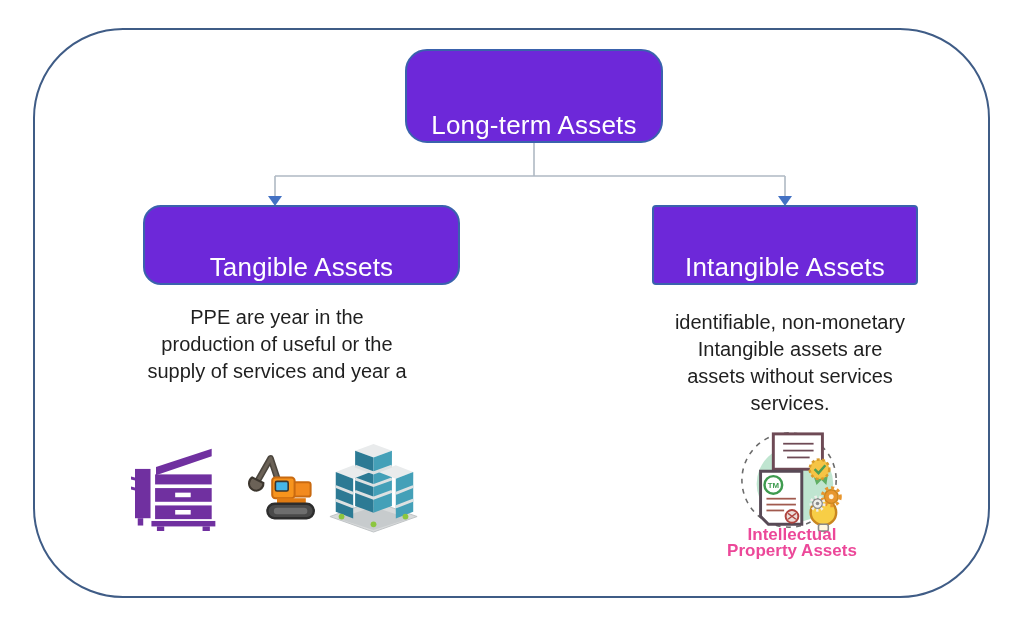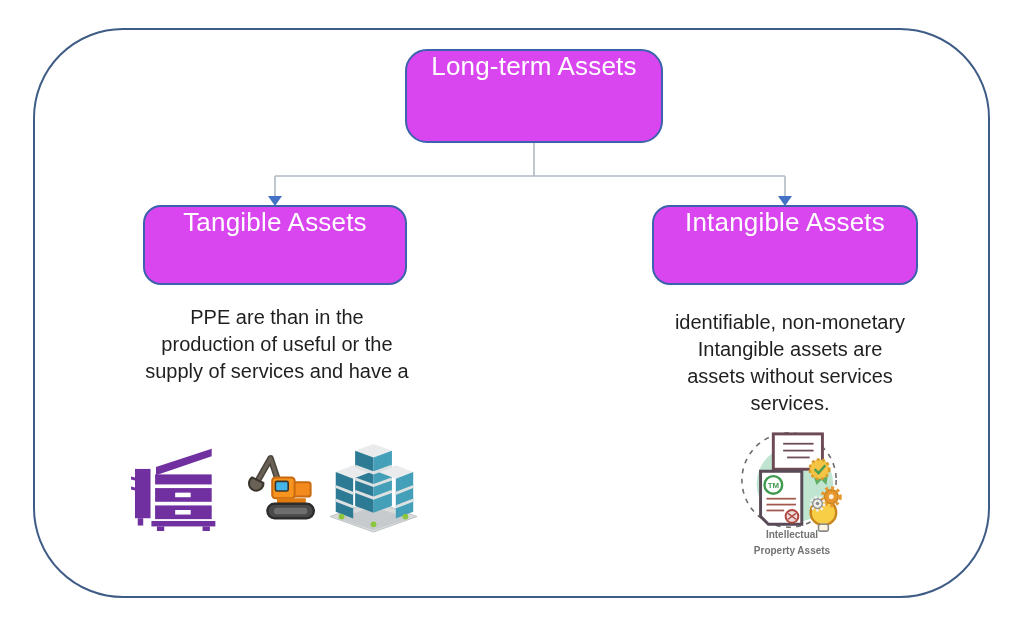--- a/index.html
+++ b/index.html
@@ -10,46 +10,46 @@
   .canvas { position: relative; width: 1024px; height: 636px; background: #ffffff; }
 
   .outer-border {
     position: absolute; left: 33px; top: 28px; width: 957px; height: 570px;
     border: 2px solid #3F5C86; border-radius: 90px; box-sizing: border-box;
   }
 
   .connectors { position: absolute; left: 0; top: 0; width: 1024px; height: 636px; }
 
   .node {
-    position: absolute; background: #d946ef; border: 2px solid #3A62AD;
-    color: #ffffff; display: flex; align-items: flex-start; justify-content: center;
+    position: absolute; background: #6d28d9; border: 2px solid #3A62AD;
+    color: #ffffff; display: flex; align-items: flex-end; justify-content: center;
     box-sizing: border-box; font-size: 26px; letter-spacing: 0.2px;
   }
   .node-root  { left: 405px; top: 49px;  width: 258px; height: 94px; border-radius: 22px; }
-  .node-left  { left: 143px; top: 205px; width: 264px; height: 80px; border-radius: 18px; }
-  .node-right { left: 652px; top: 205px; width: 266px; height: 80px; border-radius: 18px; }
+  .node-left  { left: 143px; top: 205px; width: 317px; height: 80px; border-radius: 18px; }
+  .node-right { left: 652px; top: 205px; width: 266px; height: 80px; border-radius: 4px; }
 
   .desc {
     position: absolute; text-align: center; color: #1F1F1F;
     font-size: 20px; line-height: 27px;
   }
   .desc div { white-space: nowrap; }
   .desc-left  { left: 120px; top: 304px; width: 314px; }
   .desc-right { left: 633px; top: 309px; width: 314px; }
 
   .icon { position: absolute; }
   .icon-copier    { left: 131px; top: 447px; }
   .icon-excavator { left: 245px; top: 446px; }
   .icon-building  { left: 328px; top: 437px; }
   .icon-ip        { left: 727px; top: 428px; }
 
   .ip-caption {
     position: absolute; left: 712px; top: 527px; width: 160px;
-    text-align: center; color: #737373; font-weight: bold;
-    font-size: 10px; line-height: 16px;
+    text-align: center; color: #ec4899; font-weight: bold;
+    font-size: 17px; line-height: 16px;
   }
   .ip-caption div { white-space: nowrap; }
 </style>
 </head>
 <body>
 
 <div class="canvas">
 
   <div class="outer-border"></div>
 
@@ -70,23 +70,23 @@
     <span>Long-term Assets</span>
   </div>
   <div class="node node-left">
     <span>Tangible Assets</span>
   </div>
   <div class="node node-right">
     <span>Intangible Assets</span>
   </div>
 
   <div class="desc desc-left">
-    <div>PPE are than in the</div>
+    <div>PPE are year in the</div>
     <div>production of useful or the</div>
-    <div>supply of services and have a</div>
+    <div>supply of services and year a</div>
   </div>
   <div class="desc desc-right">
     <div>identifiable, non-monetary</div>
     <div>Intangible assets are</div>
     <div>assets without services</div>
     <div>services.</div>
   </div>
 
   <div class="icon icon-copier">
     <svg width="92" height="84" viewBox="0 0 100 92" xmlns="http://www.w3.org/2000/svg">

